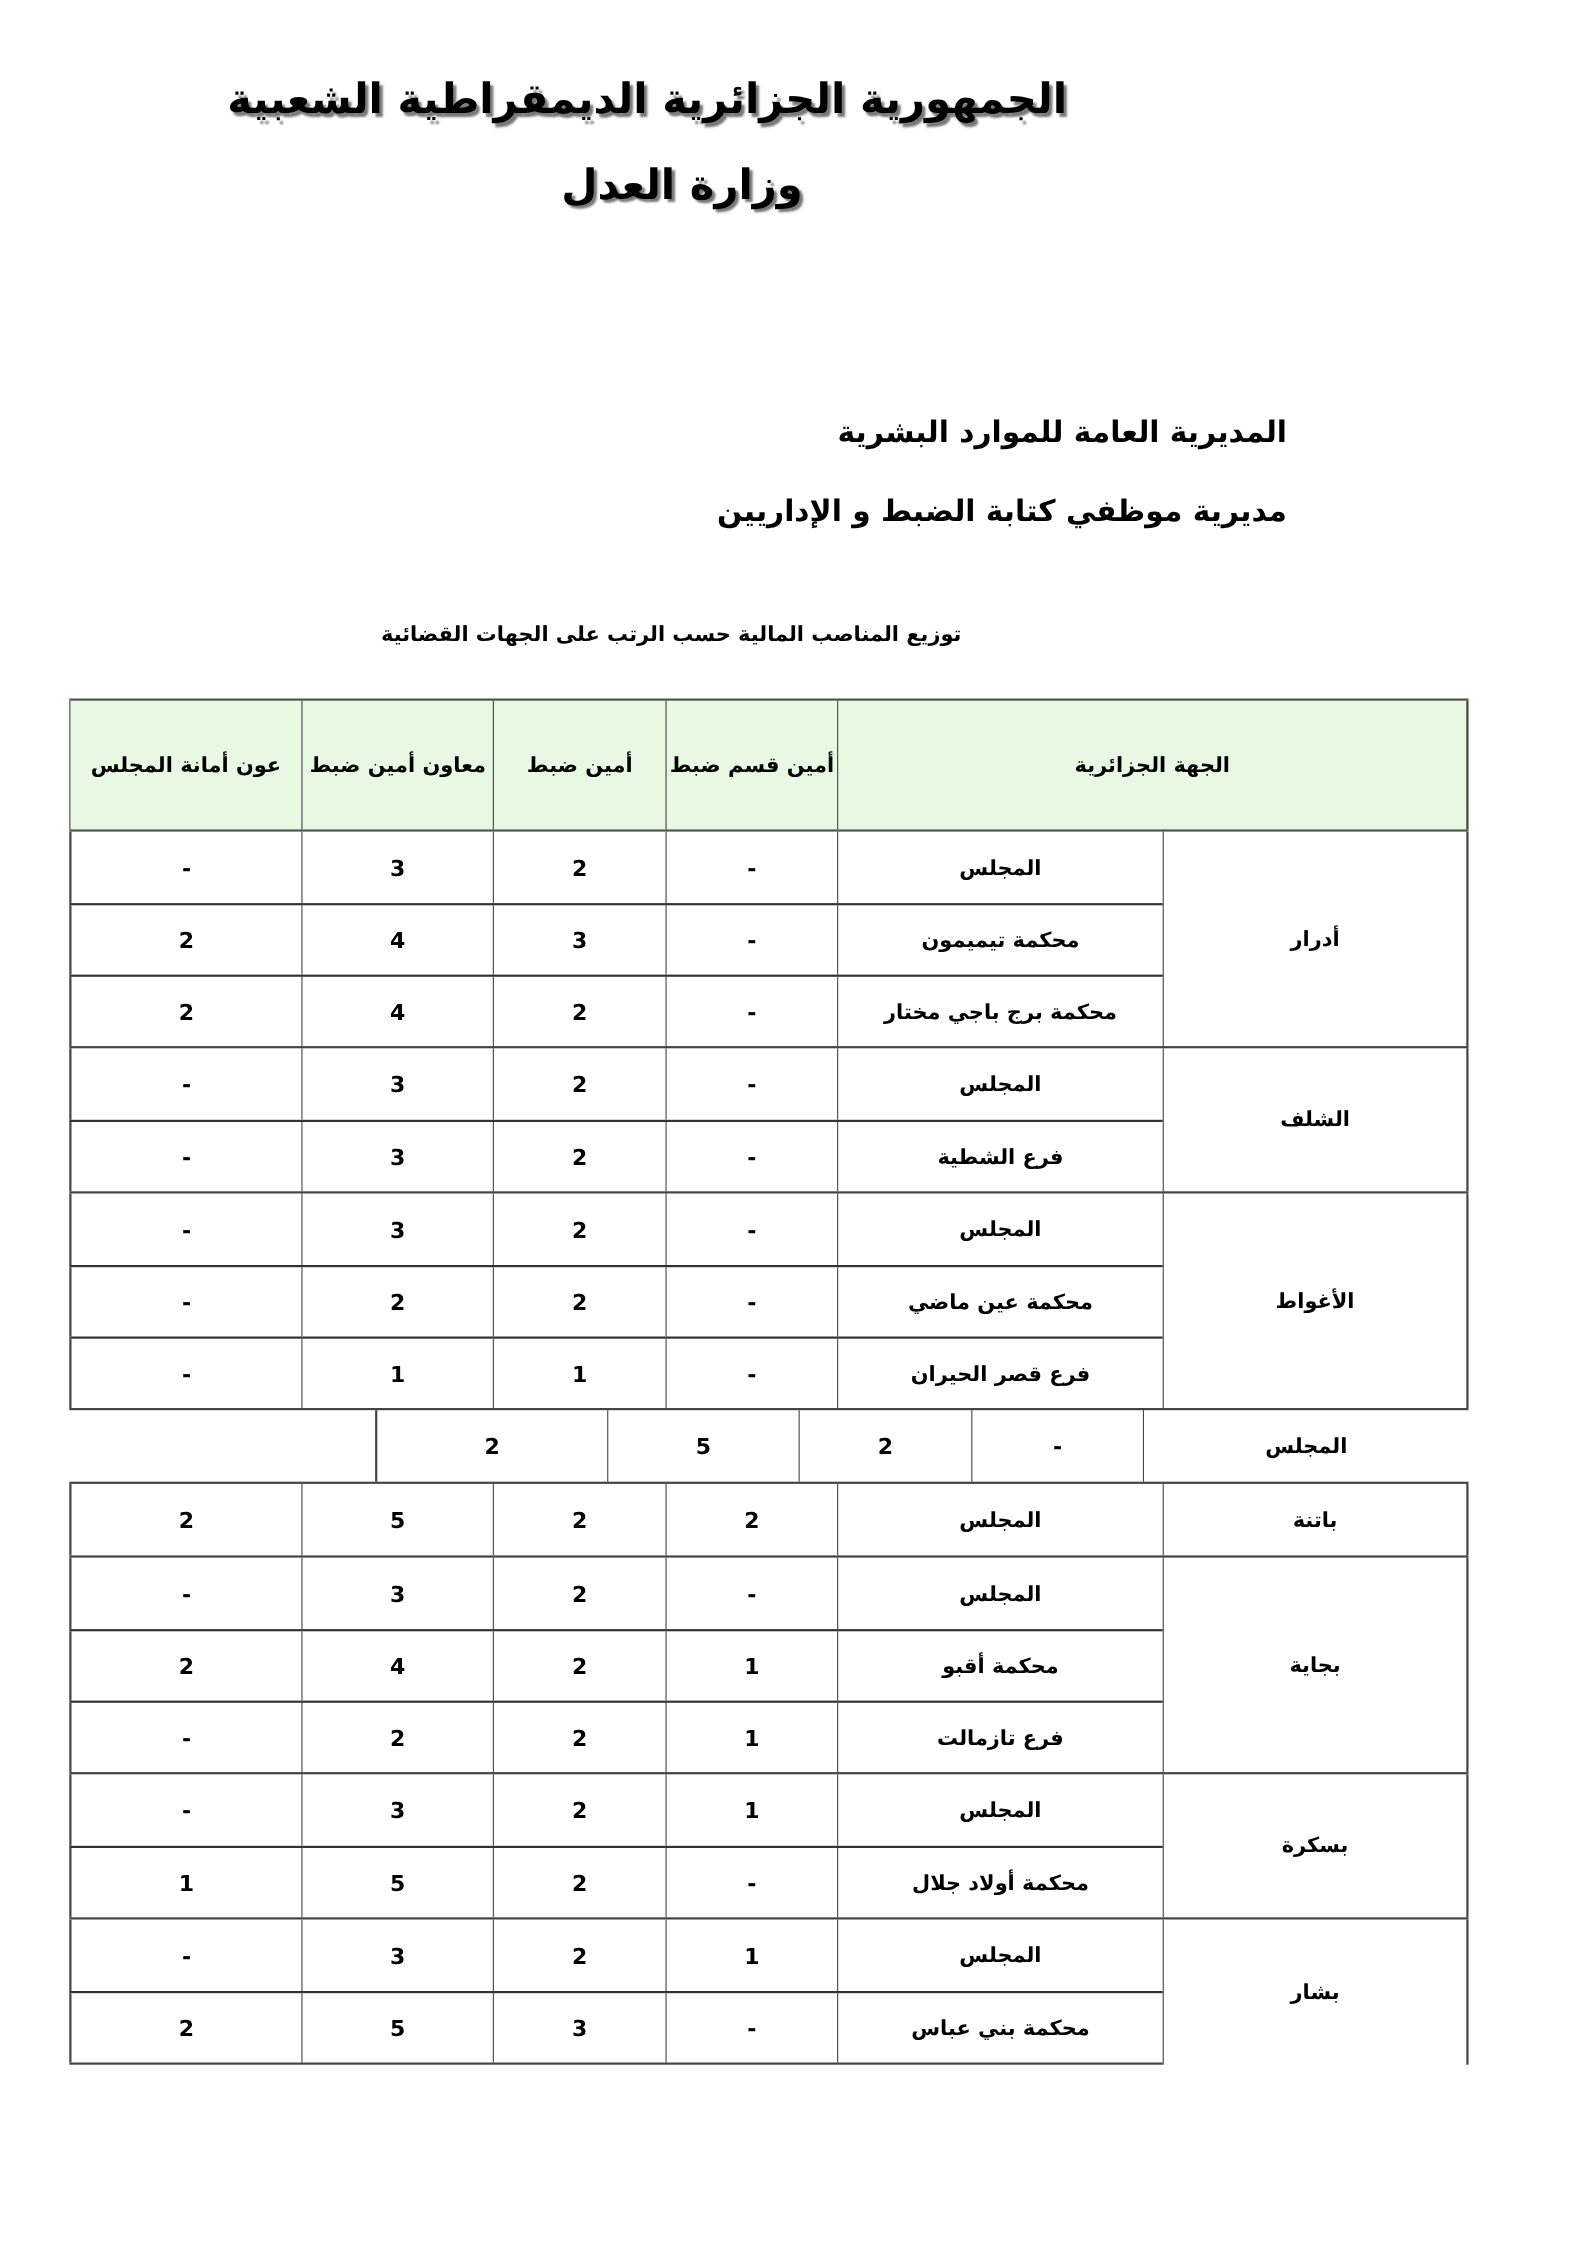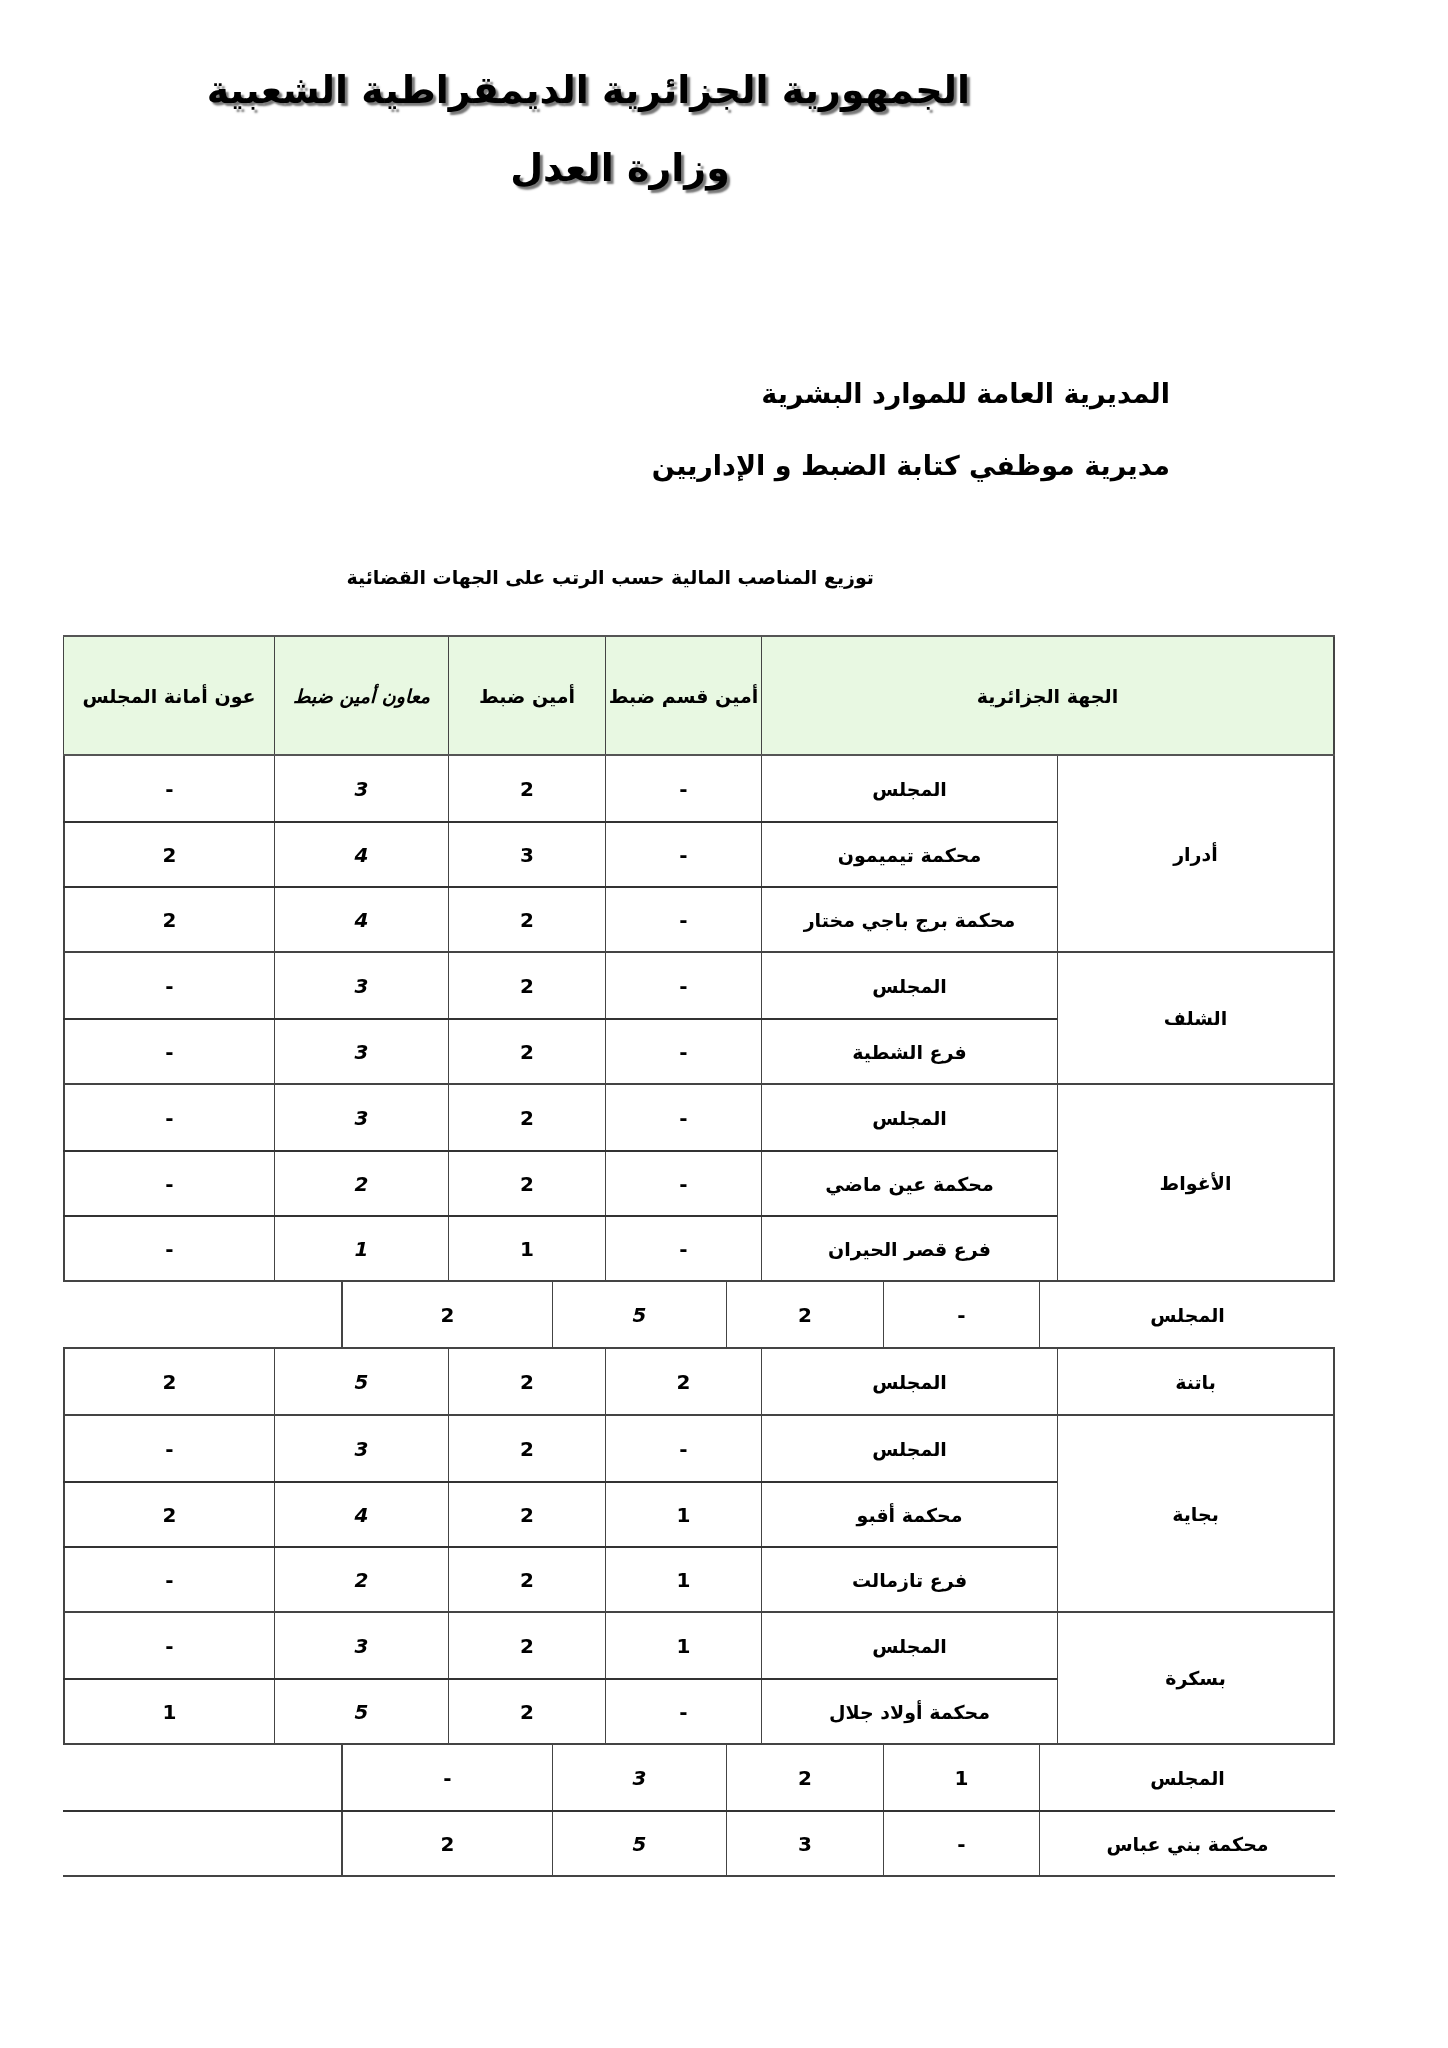--- a/index.html
+++ b/index.html
@@ -94,21 +94,21 @@
     border-left: 1.5px solid #444;
     box-sizing: border-box;
     white-space: nowrap;
   }
   .hdr > div:first-child { border-right: 2px solid #444; }
 
   .c-entity { width: 574px; }
   .c-court { width: 296px; }
   .c-sec { width: 156px; }
   .c-clerk { width: 157px; }
-  .c-deputy { width: 174px; font-style: italic; }
+  .c-deputy { width: 174px; }
   .c-agent { width: 211px; }
 
   .group {
     display: flex;
     flex-direction: row;
     border-bottom: 2px solid #444;
     box-sizing: border-box;
   }
   .group-name {
     width: 278px;
@@ -298,20 +298,21 @@
           <div class="row">
             <div class="c-court">محكمة أولاد جلال</div>
             <div class="c-sec num">-</div>
             <div class="c-clerk num">2</div>
             <div class="c-deputy num">5</div>
             <div class="c-agent num">1</div>
           </div>
         </div>
       </div>
       <div class="group last-group">
+        <div class="group-name">بشار</div>
         <div class="group-rows">
           <div class="row">
             <div class="c-court">المجلس</div>
             <div class="c-sec num">1</div>
             <div class="c-clerk num">2</div>
             <div class="c-deputy num">3</div>
             <div class="c-agent num">-</div>
           </div>
           <div class="row">
             <div class="c-court">محكمة بني عباس</div>

